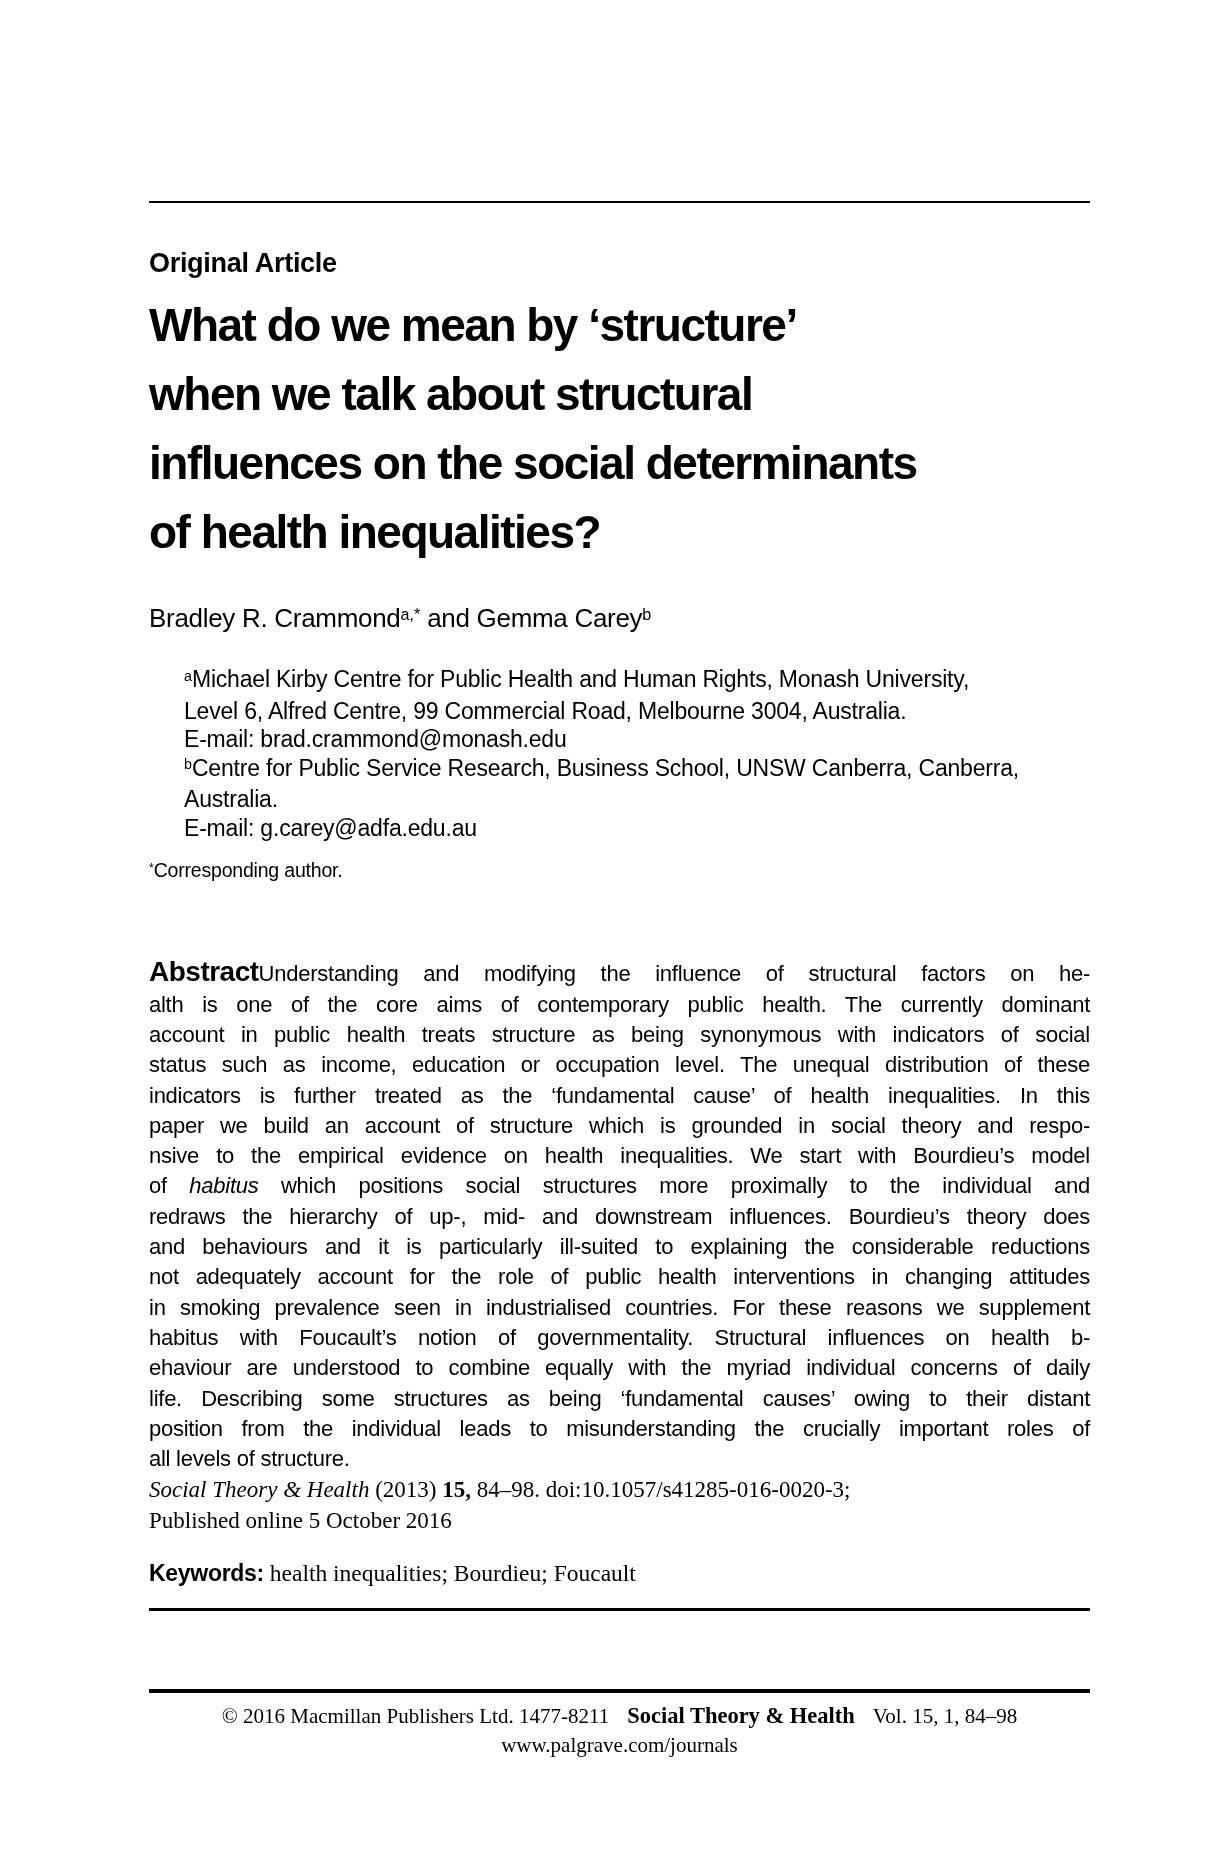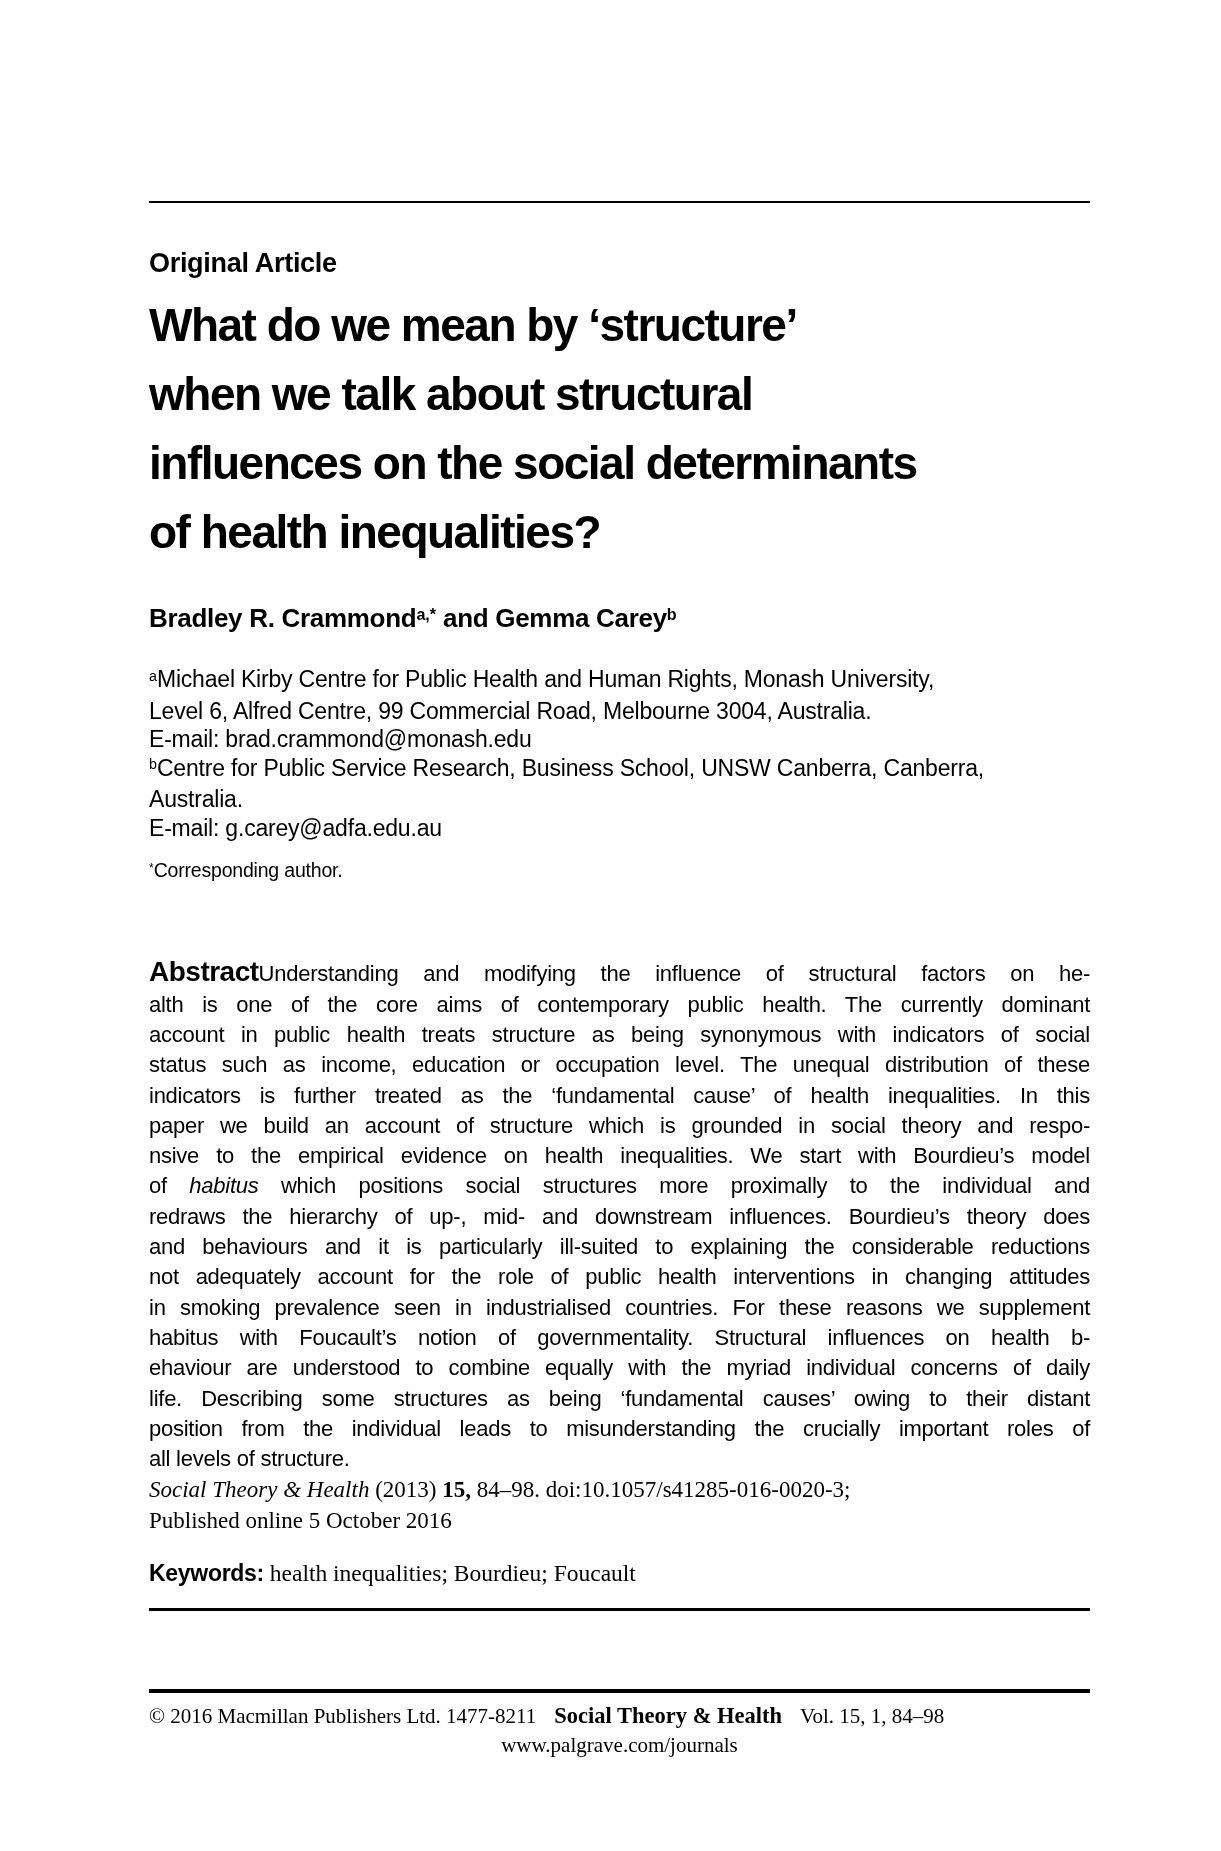--- a/index.html
+++ b/index.html
@@ -36,30 +36,31 @@
   }
   .title {
     margin-top: 14px;
     font-weight: 700;
     font-size: 46px;
     line-height: 69px;
     letter-spacing: -1.5px;
   }
   .authors {
     margin-top: 36px;
-    font-weight: 700;
+    font-weight: 400;
     font-size: 26px;
     line-height: 31px;
     letter-spacing: -0.3px;
   }
   .affils {
     margin-top: 28px;
     font-size: 23px;
     line-height: 28.5px;
     letter-spacing: -0.2px;
+    margin-left: 35px;
   }
   .corresp {
     margin-top: 16px;
     font-size: 19.5px;
     line-height: 24px;
     letter-spacing: -0.2px;
   }
   .abstract {
     margin-top: 72px;
     font-size: 22px;
@@ -105,20 +106,21 @@
     margin: 20px 0 0 0;
   }
   .rule-footer {
     height: 0;
     border: 0;
     border-top: 4px solid #000;
     margin: 78px 0 0 0;
   }
   .footer-l1 {
     margin-top: 8px;
+    text-align: center;
     font-family: "Liberation Serif", serif;
     font-size: 21px;
     line-height: 30px;
   }
   .footer-l2 {
     text-align: center;
     font-family: "Liberation Serif", serif;
     font-size: 21px;
     line-height: 28px;
   }

